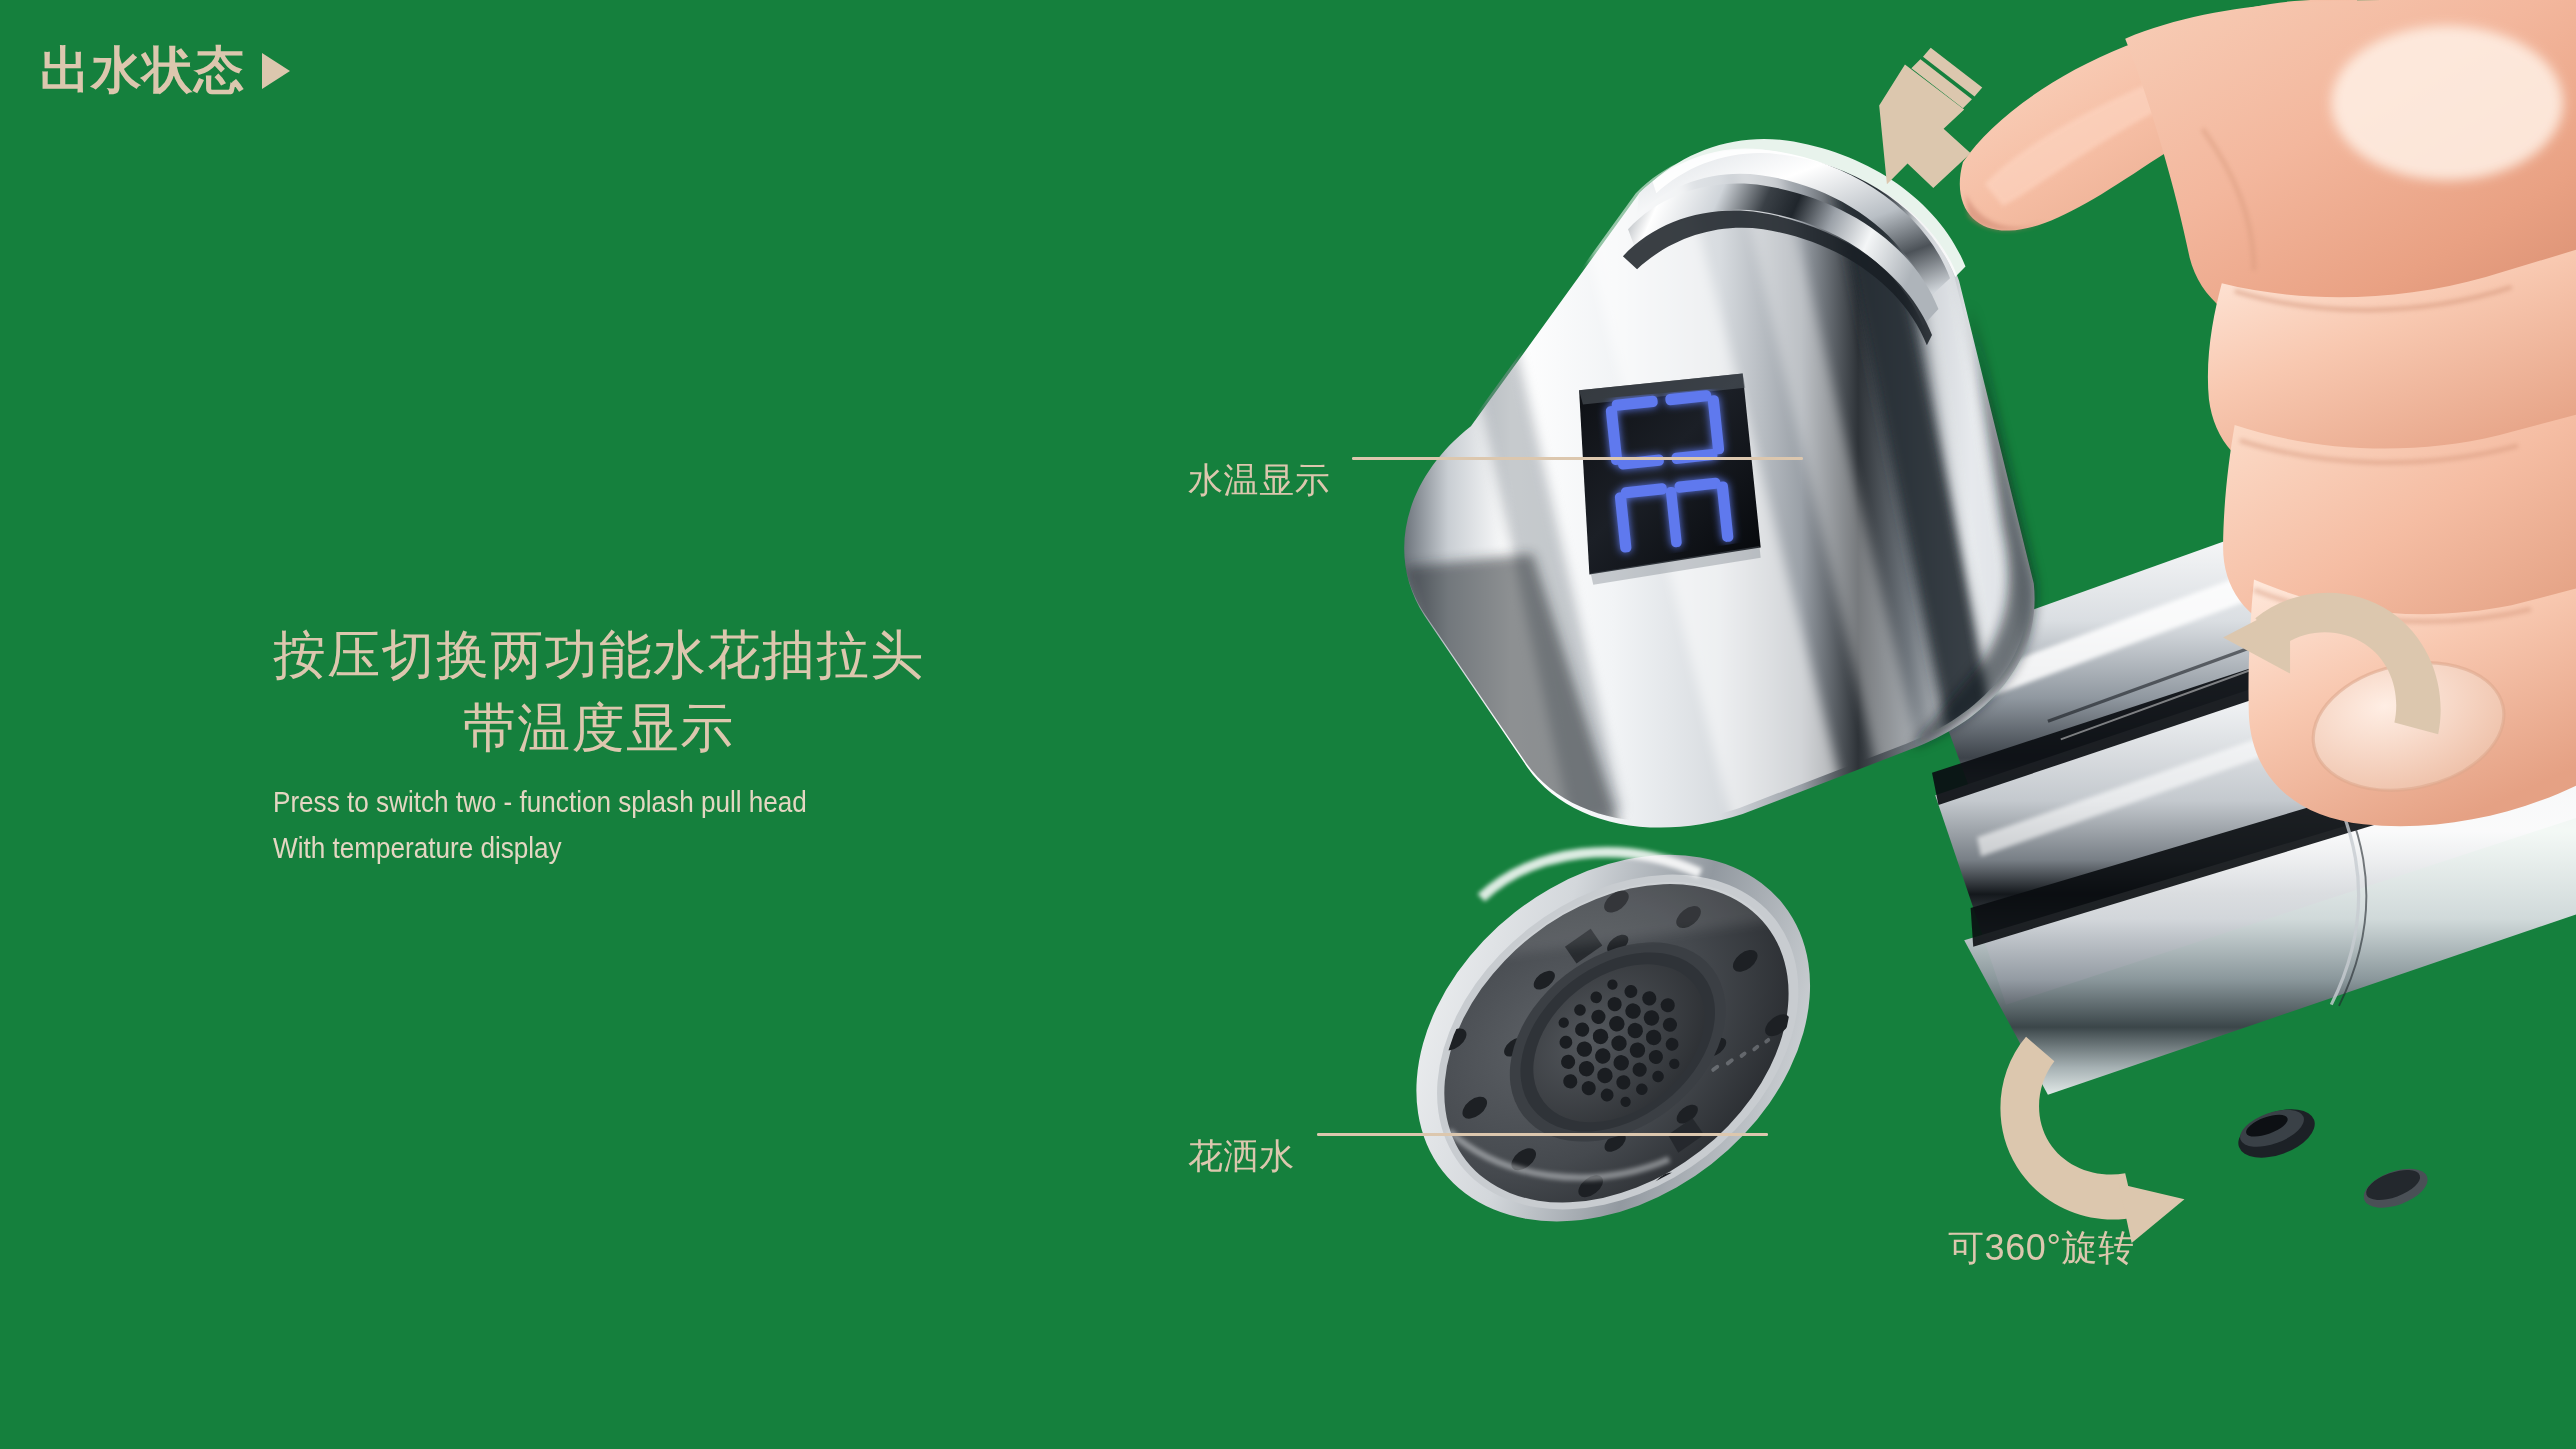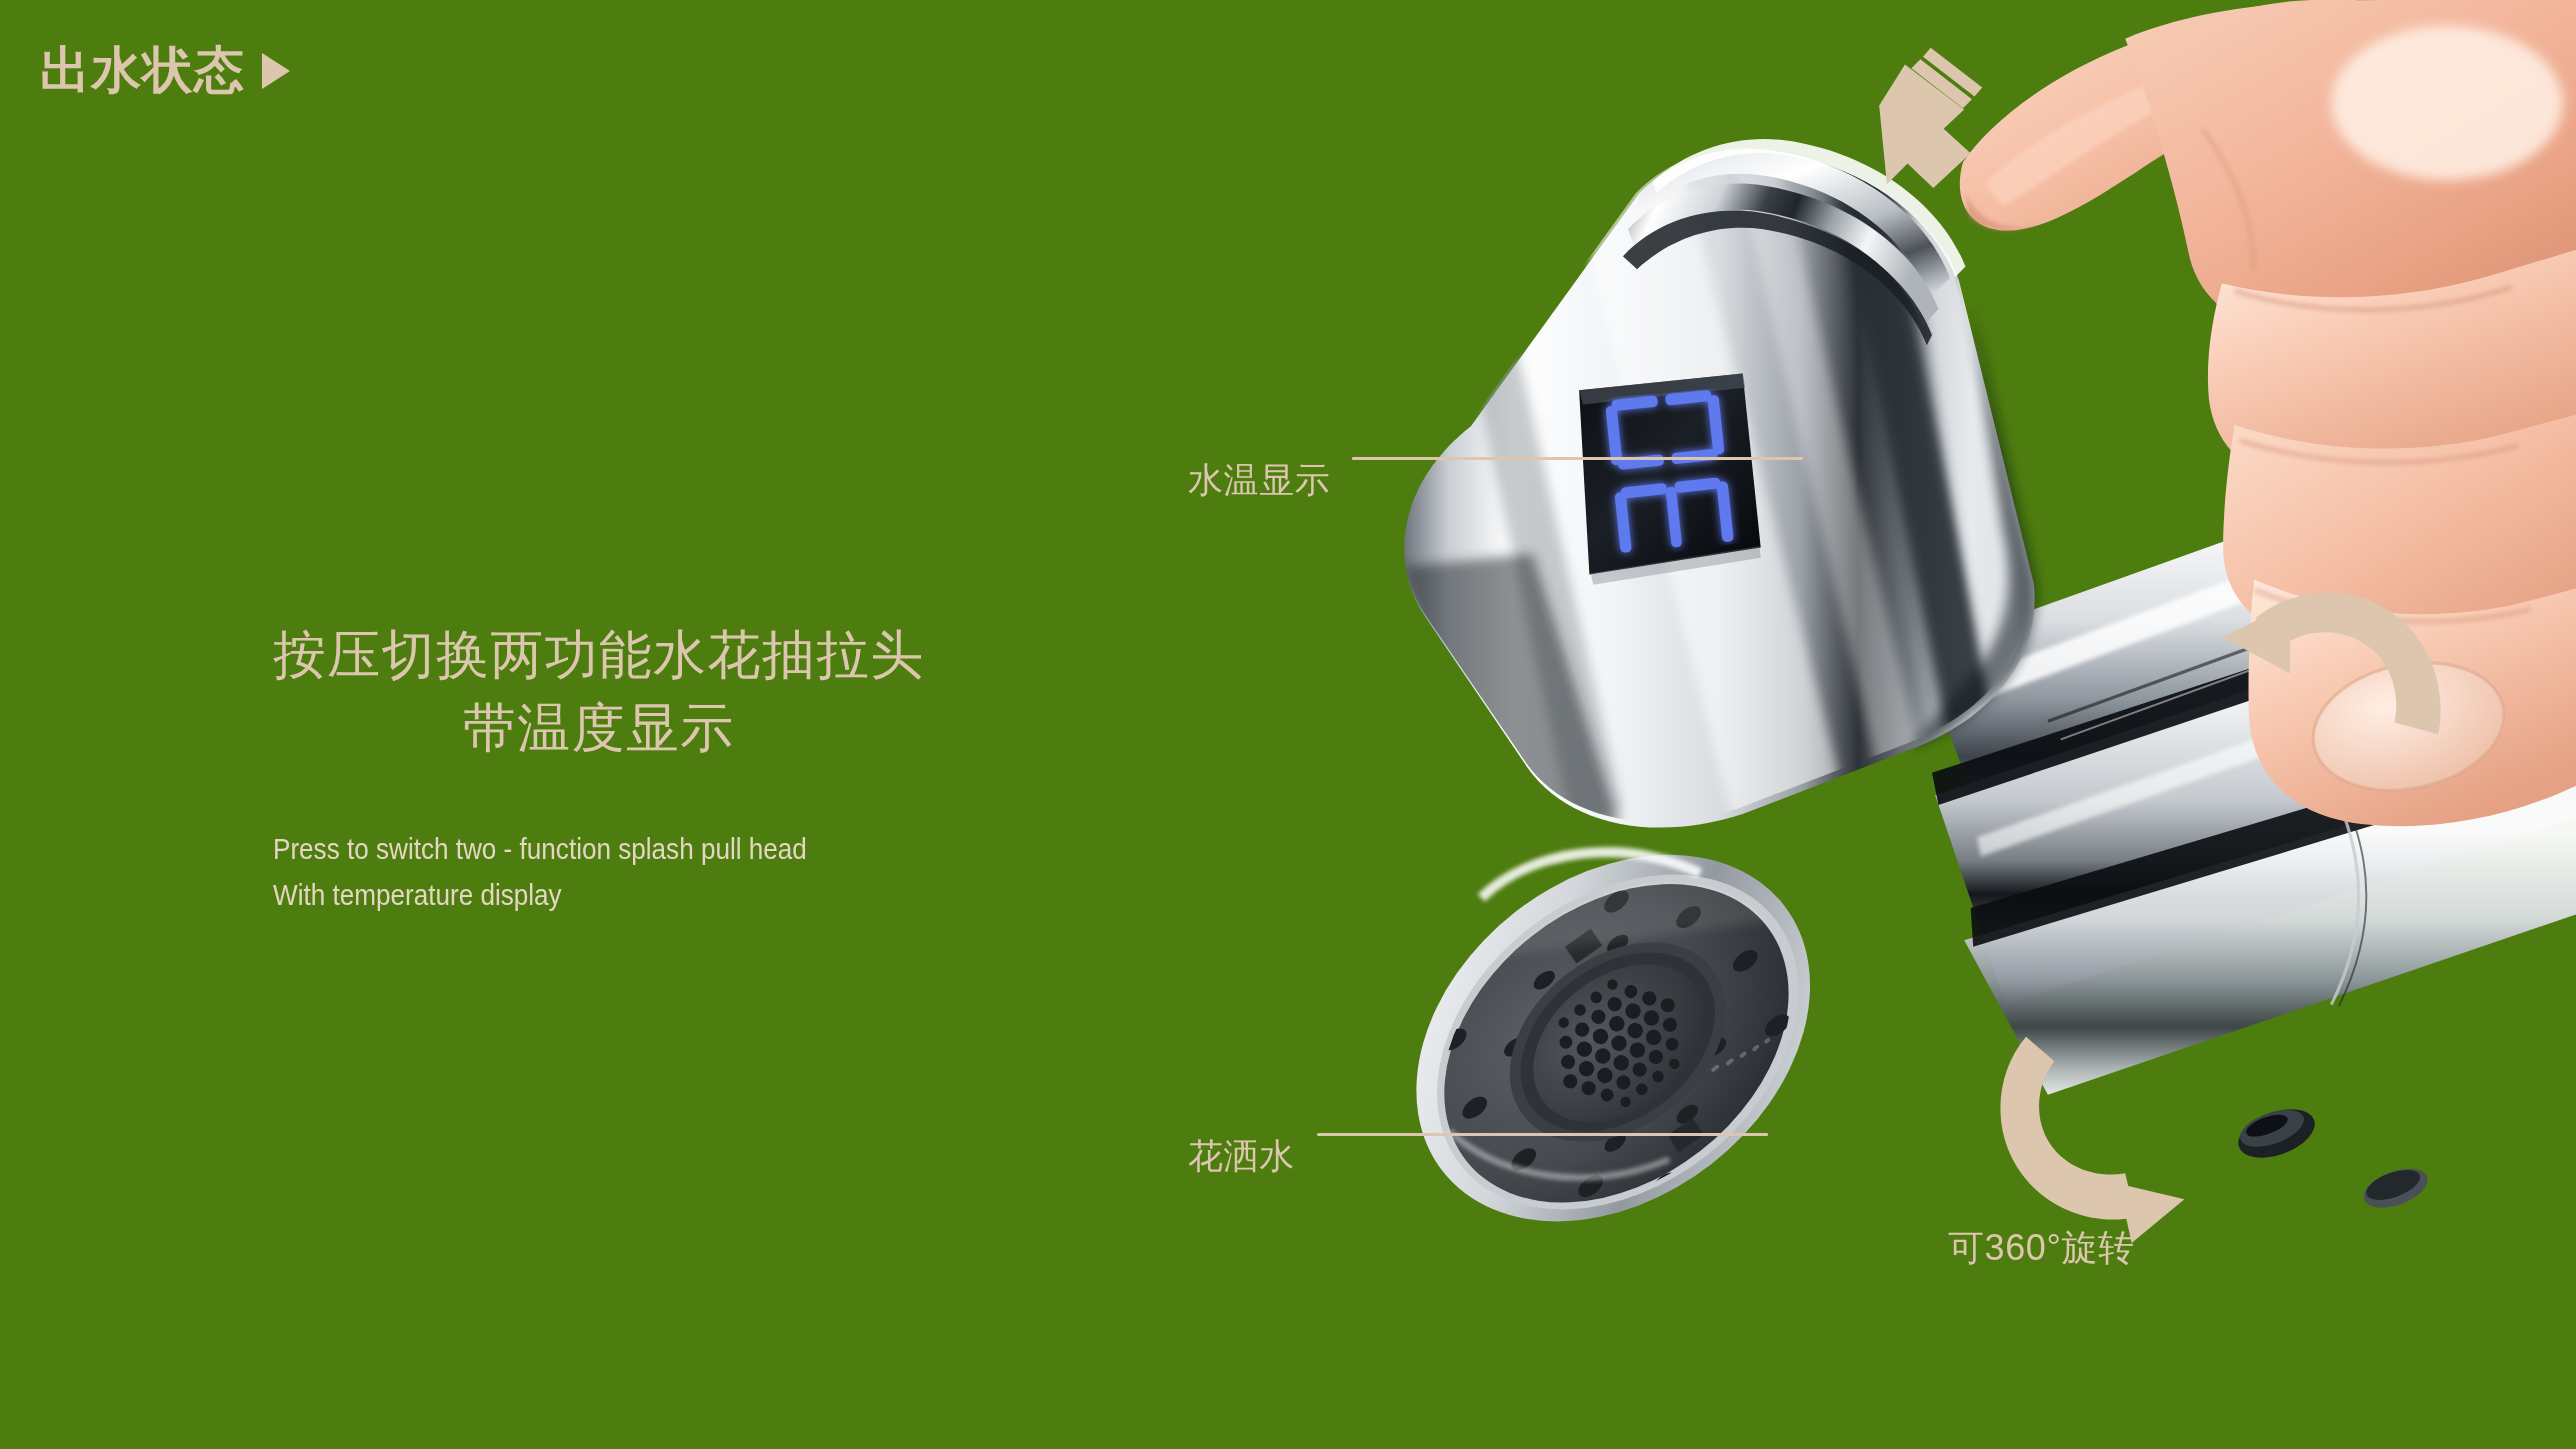--- a/index.html
+++ b/index.html
@@ -4,21 +4,21 @@
 <style>
   * { margin:0; padding:0; box-sizing:border-box; }
   html,body{ background:#0f1720; }
   body{
     width:2576px; height:1449px;
     font-family:"Liberation Sans","DejaVu Sans",sans-serif;
     overflow:hidden; position:relative;
   }
   #stage{
     position:absolute; inset:0;
-    background:#4d7c0f;
+    background:#15803d;
     overflow:hidden;
   }
   
   #section-title{
     position:absolute; left:40px; top:45px;
     display:flex; align-items:center; gap:16.7px;
   }
   #section-title .t-text{
     font-size:50px; font-weight:700; letter-spacing:1.3px;
     color:#dcc7ae; line-height:1;
@@ -32,21 +32,21 @@
   }
   #headline{
     position:absolute; left:273px; top:618px;
     color:#dcc7ae;
   }
   #headline .h-line{
     font-size:53px; font-weight:400; line-height:1.38;
     letter-spacing:1.3px; white-space:nowrap;text-align:center;
   }
   #subcopy{
-    position:absolute; left:273px; top:827px;
+    position:absolute; left:273px; top:780px;
     color:#e4d6c2;
   }
   #subcopy .s-line{
     font-size:29px; line-height:1.58;
     font-family:"Liberation Sans Narrow","Liberation Sans",sans-serif;
     font-stretch:condensed;
     white-space:nowrap;
     transform:scaleX(.9); transform-origin:left center;
   }
   

